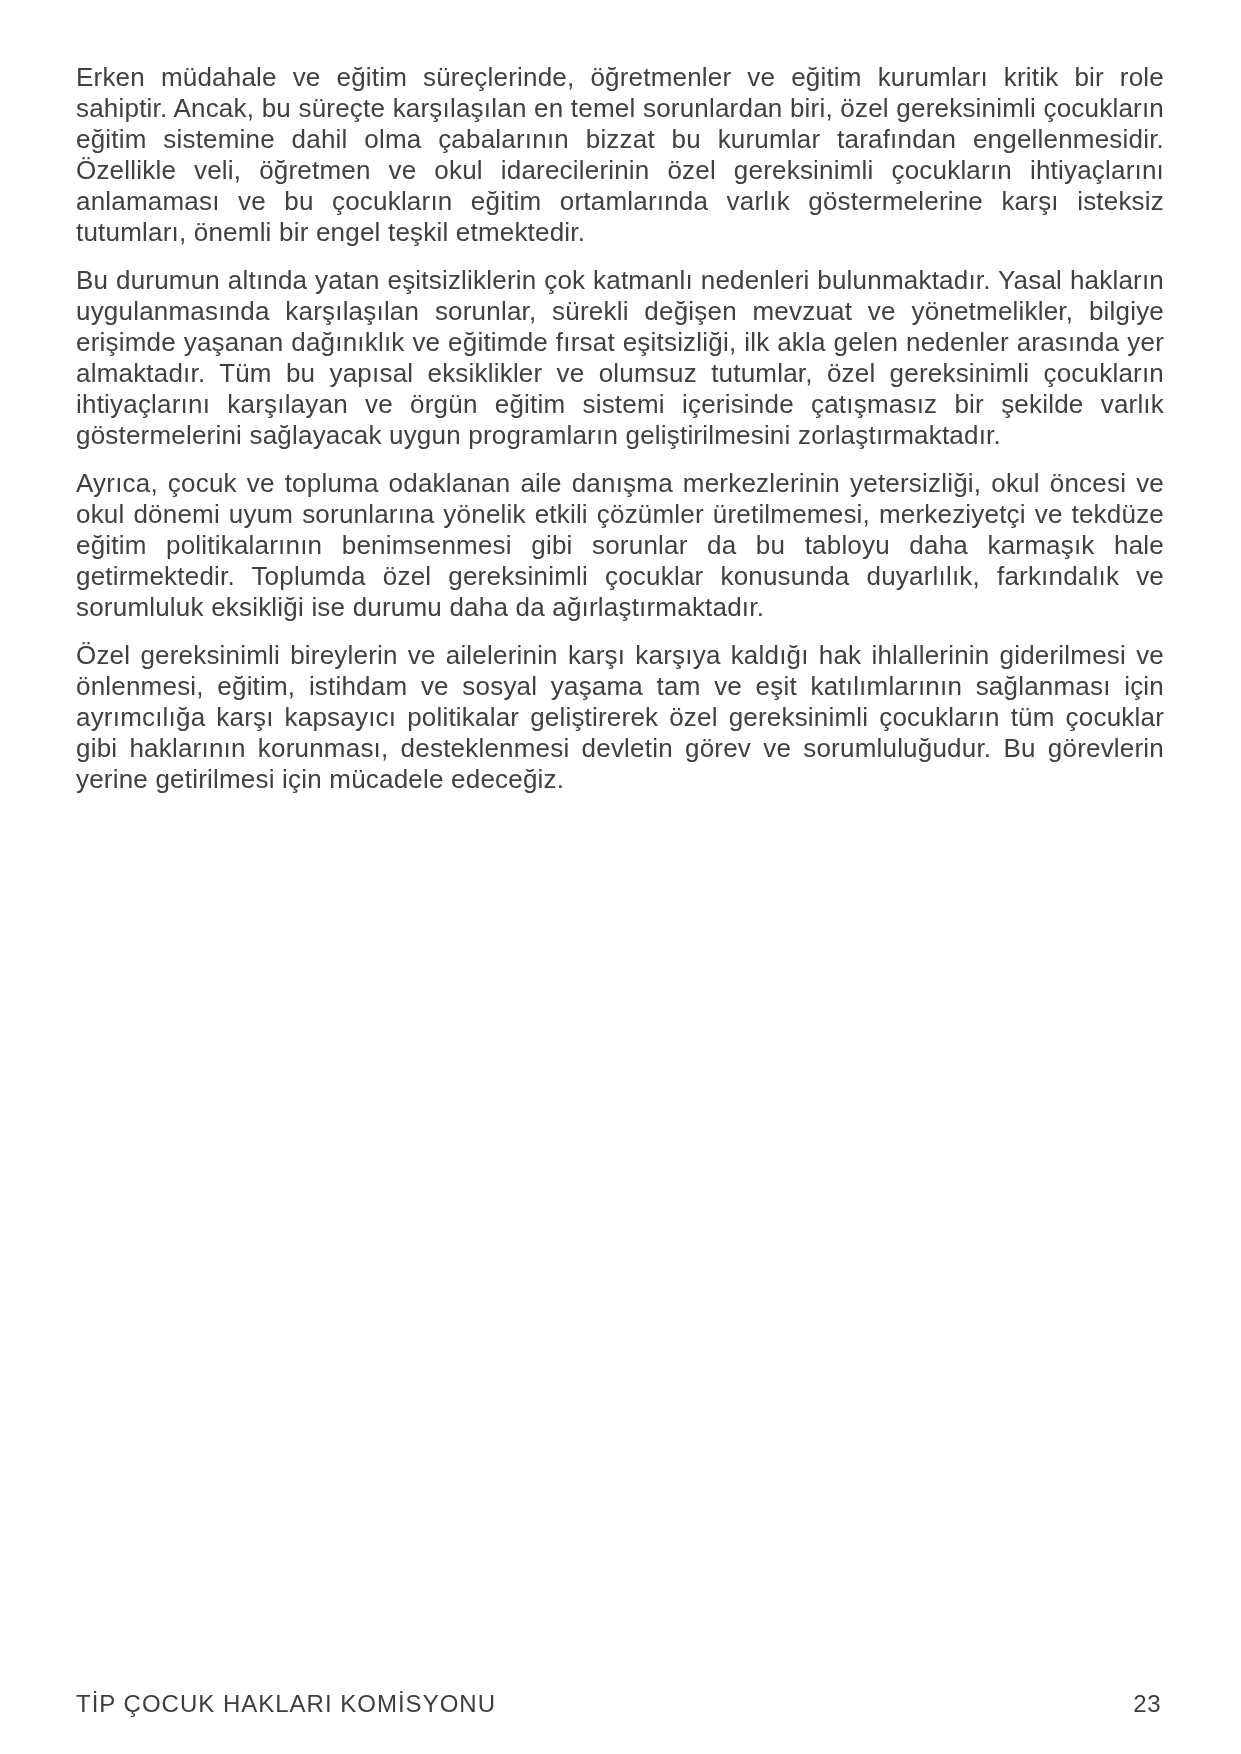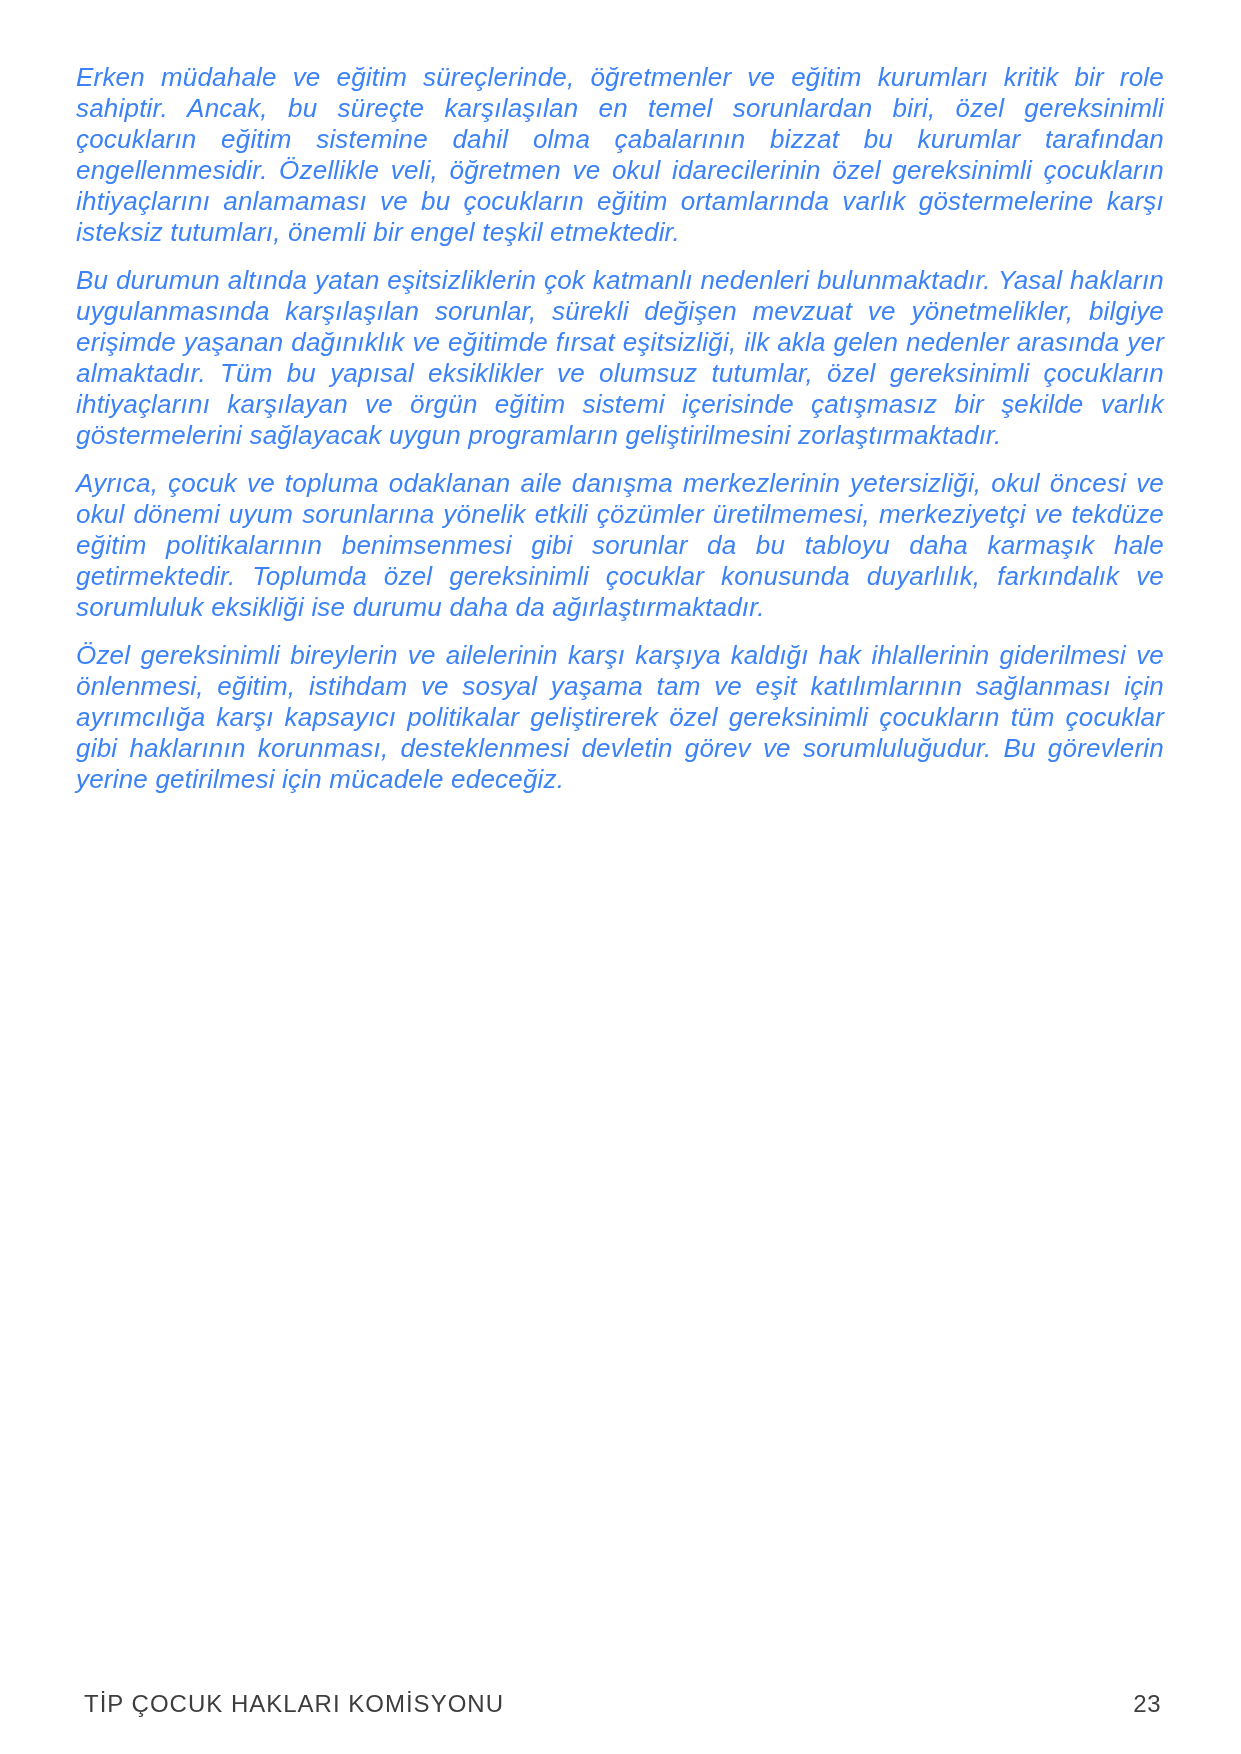--- a/index.html
+++ b/index.html
@@ -23,26 +23,25 @@
     top: 62px;
     left: 76px;
     right: 77px;
   }
   .content p {
     margin: 0 0 17px 0;
     font-size: 26px;
     line-height: 31px;
     letter-spacing: 0.2px;
     text-align: justify;
-    color: #3b82f6;
-    font-style: italic;
+    color: #404040;
   }
   .page-footer {
     position: absolute;
-    left: 84px;
+    left: 76px;
     right: 80px;
     top: 1690px;
     display: flex;
     justify-content: space-between;
     align-items: baseline;
     font-size: 24px;
     line-height: 28px;
     color: #3d3d3d;
   }
   .footer-title {

